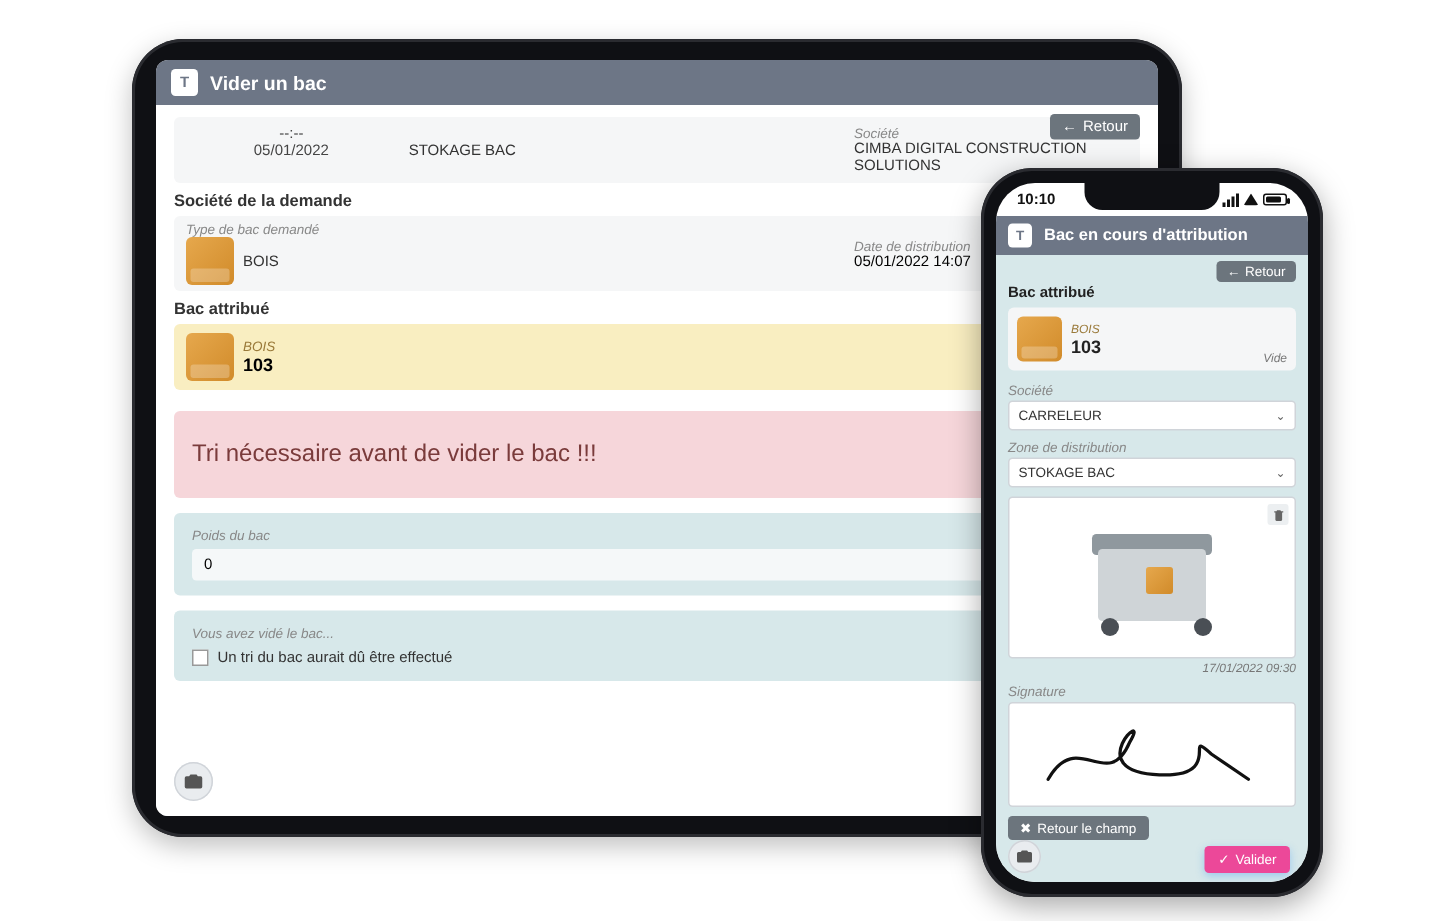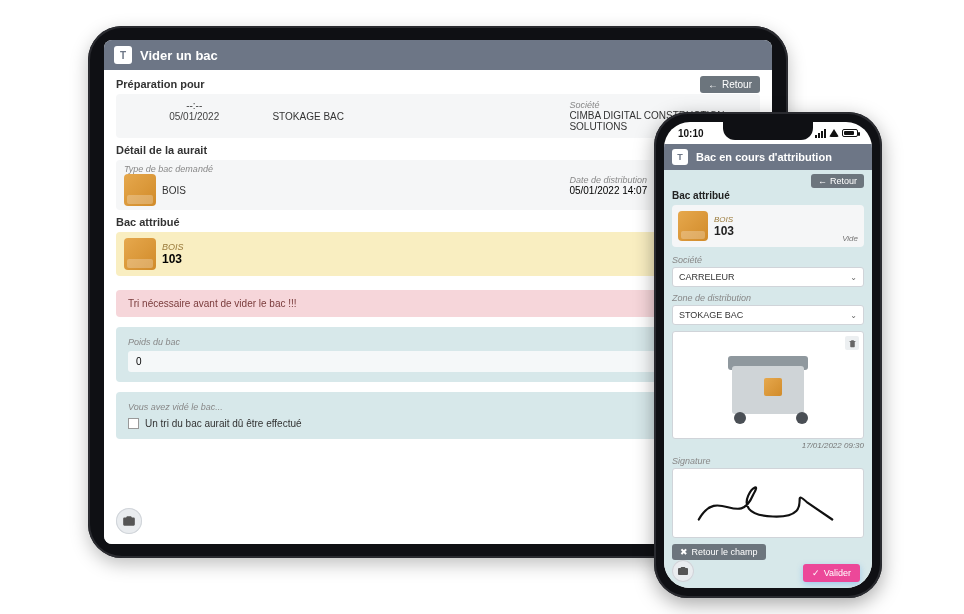--- a/index.html
+++ b/index.html
@@ -66,21 +66,21 @@
     border-radius: 4px; display: inline-block; vertical-align: middle;
     position: relative; margin-right: 6px;
   }
   .bac-icon::after{
     content:""; position:absolute; left:3px; right:3px; bottom:2px; height:9px;
     background: rgba(255,255,255,.25); border-radius:2px;
   }
   .bac-line { display: flex; align-items: center; }
   .bac-line .txt { font-size: 10px; color: #333; }
   .row-yellow { background: #f9eec1; padding: 6px 8px; border-radius: 4px; margin-bottom: 14px; }
-  .row-pink   { background: #f6d6da; padding: 8px 12px; border-radius: 4px; margin-bottom: 10px; color:#7a3b3b; font-size:10px; }
+  .row-pink   { background: #f6d6da; padding: 20px 12px; border-radius: 4px; margin-bottom: 10px; color:#7a3b3b; font-size:16px; }
   .row-blue   { background: #d7e8ea; padding: 10px 12px; border-radius: 4px; margin-bottom: 10px; }
   .row-blue input[type=text]{
     width:100%; border:none; background:#f5f8f9; padding:5px 8px; font-size:10px; border-radius:3px; margin-top:4px;
   }
   .chk-line { display:flex; align-items:flex-start; gap:6px; margin-top:6px; font-size:10px; color:#333;}
   .chk { width:11px; height:11px; border:1px solid #999; background:#fff; }
   .camera-btn{
     position:absolute; left:12px; bottom:10px;
     width:26px; height:26px; border-radius:50%;
     background:#e9ecef; display:flex; align-items:center; justify-content:center;
@@ -191,35 +191,34 @@
       <div class="app-logo">T</div>
       <span>Vider un bac</span>
     </div>
 
     <div class="tablet-body">
 
       <div class="btn-retour">
         <span>Retour</span>
       </div>
 
-      <div class="sec-title">Préparation pour</div>
       <div class="prep-row">
         <div class="prep-cell prep-time">
           <div>--:--</div>
           <div>05/01/2022</div>
         </div>
         <div class="prep-cell" style="align-self:center">STOKAGE BAC</div>
         <div></div>
         <div class="prep-cell">
           <div class="lbl">Société</div>
           <div>CIMBA DIGITAL CONSTRUCTION SOLUTIONS</div>
         </div>
       </div>
 
-      <div class="sec-title">Détail de la aurait</div>
+      <div class="sec-title">Société de la demande</div>
       <div class="detail-row">
         <div>
           <div class="lbl">Type de bac demandé</div>
           <div class="bac-line">
             <span class="bac-icon"></span>
             <span class="txt">BOIS</span>
           </div>
         </div>
         <div></div>
           <div></div>

